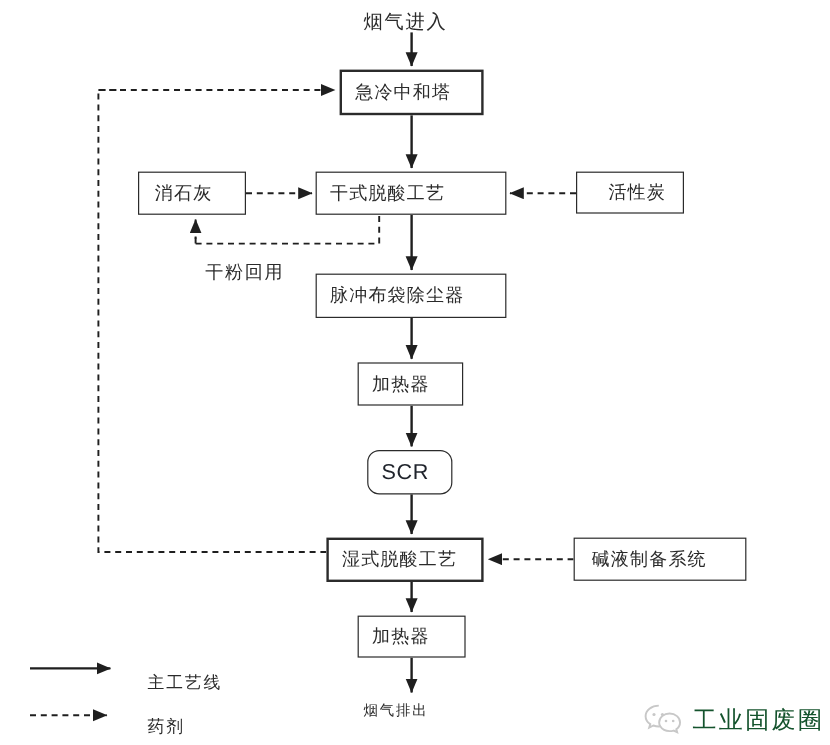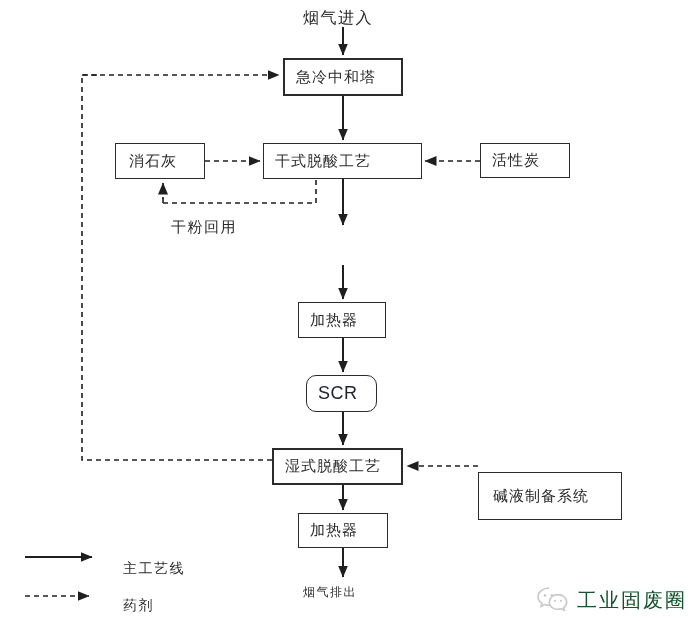--- a/index.html
+++ b/index.html
@@ -94,30 +94,31 @@
       <line x1="25" y1="596" x2="89" y2="596" marker-end="url(#arr)"></line>
     </g>
   </svg>
 
   <div class="box" style="left:115px; top:143px; width:90px; height:36px; padding-left:13px;">消石灰</div>
 
   <div class="box thick" style="left:283px; top:58px; width:120px; height:38px;">急冷中和塔</div>
 
   <div class="box" style="left:263px; top:143px; width:159px; height:36px;">干式脱酸工艺</div>
 
-  <div class="box" style="left:480px; top:143px; width:90px; height:35px; padding-left:11px;">活性炭</div>
+  <div class="box" style="left:480px; top:143px; width:90px; height:35px; padding-left:26px;">活性炭</div>
 
+  <div class="box" style="left:263px; top:228px; width:159px; height:37px;">脉冲布袋除尘器</div>
 
   <div class="box" style="left:298px; top:302px; width:88px; height:36px;">加热器</div>
 
   <div class="box scr" style="left:306px; top:375px; width:71px; height:37px;border-radius:10px;">SCR</div>
 
   <div class="box thick" style="left:272px; top:448px; width:131px; height:37px;">湿式脱酸工艺</div>
 
-  <div class="box" style="left:478px; top:448px; width:144px; height:48px; padding-left:14px;margin-top:24px;">碱液制备系统</div>
+  <div class="box" style="left:478px; top:448px; width:144px; height:36px; padding-left:14px;">碱液制备系统</div>
 
   <div class="box" style="left:298px; top:513px; width:90px; height:35px;">加热器</div>
 
   <div class="flowlabel" style="left:303px; top:8px; font-size:16px;">烟气进入</div>
 
   <div class="flowlabel" style="left:171px; top:218px;">干粉回用</div>
 
   <div class="flowlabel" style="left:303px; top:584px; font-size:12px;">烟气排出</div>
 
   <div class="legend-label" style="left:123px; top:560px;">主工艺线</div>

